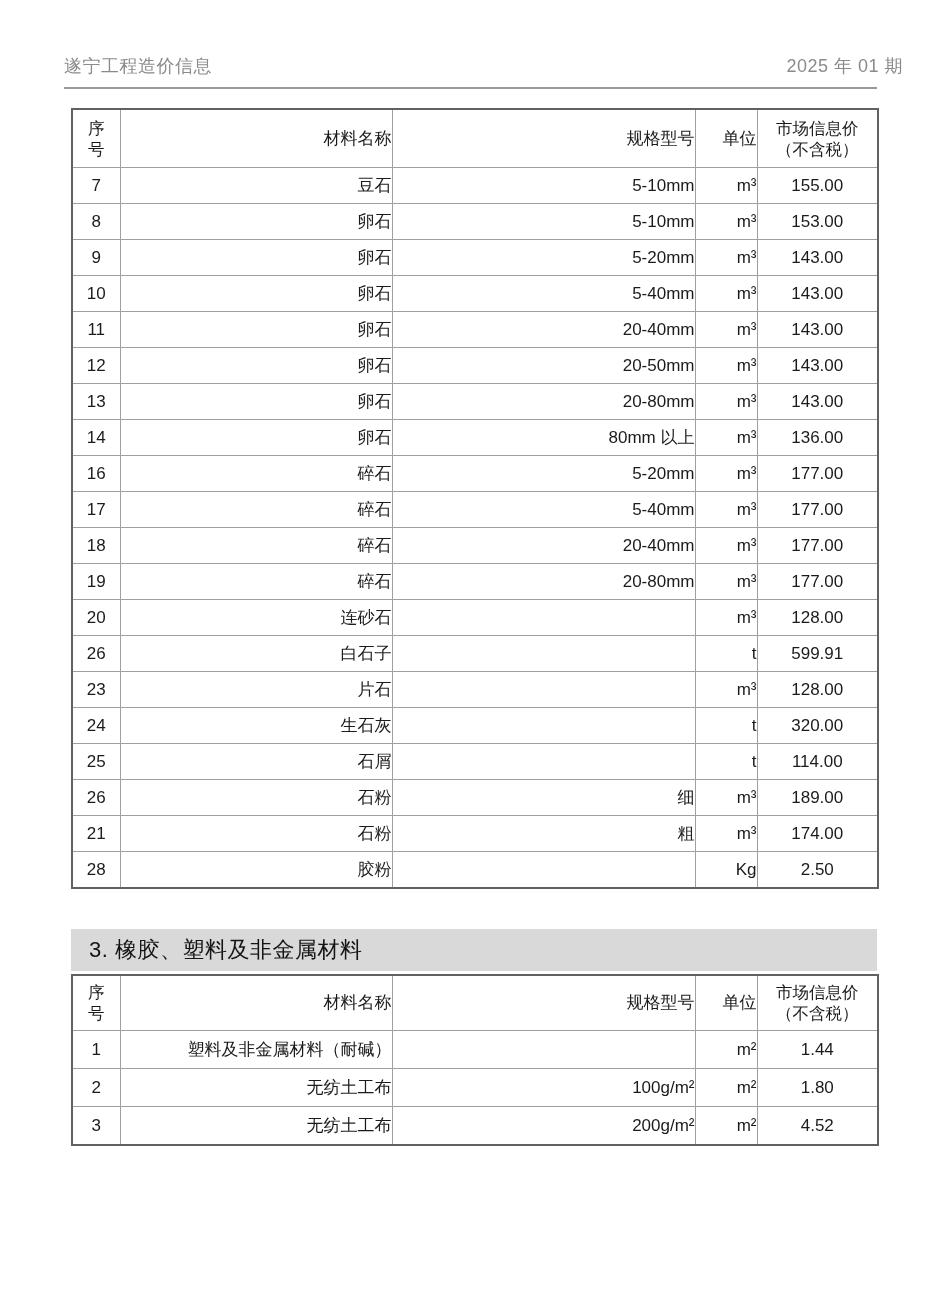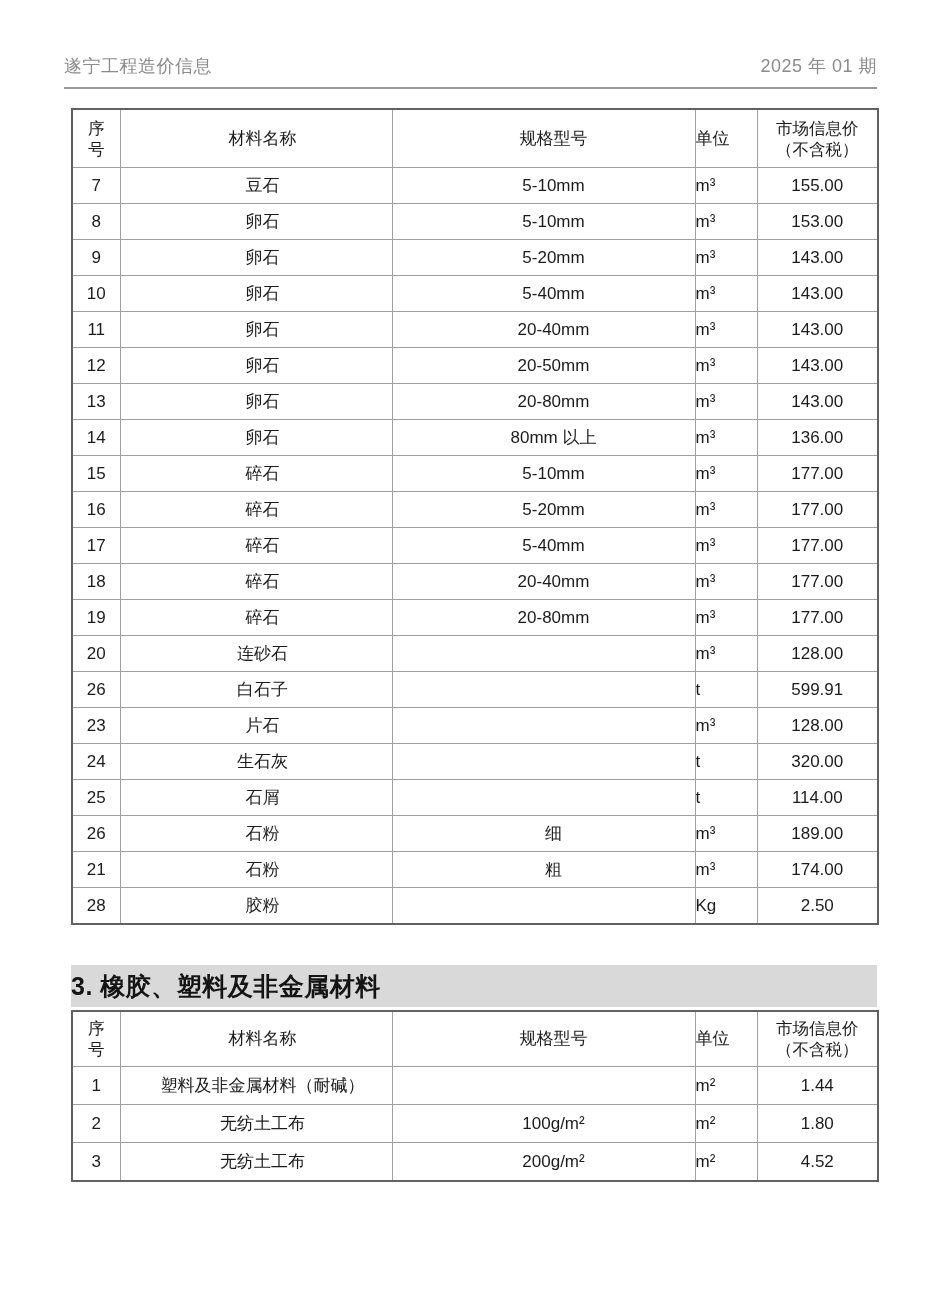--- a/index.html
+++ b/index.html
@@ -10,21 +10,21 @@
     background: #ffffff;
     font-family: "Liberation Sans", "DejaVu Sans", sans-serif;
     color: #1b1b1b;
     overflow: hidden;
   }
   
   .page-header {
     display: flex;
     justify-content: space-between;
     align-items: flex-end;
-    margin: 54px 73px 0 64px;
+    margin: 54px 47px 0 64px;
     font-size: 18px;
     color: #8b8b8b;
     letter-spacing: 0.5px;
   }
   .header-rule {
     margin: 9px 73px 0 64px;
     height: 0;
     border-top: 2px solid #9a9a9a;
   }
 
@@ -50,41 +50,42 @@
   .t2 thead th { height: 54px; }
   .t2 tbody td { height: 37px; }
 
   col.w0 { width: 48px; }
   col.w1 { width: 272px; }
   col.w2 { width: 303px; }
   col.w3 { width: 62px; }
   col.w4 { width: 121px; }
 
   .c0 { text-align: center; }
-  .c1 { text-align: center; padding-left: 13px; }
-  .c2 { text-align: center; padding-left: 20px; }
-  .c3 { text-align: left; }
+  .c1 { text-align: right; padding-left: 13px; }
+  .c2 { text-align: right; padding-left: 20px; }
+  .c3 { text-align: right; }
   .c4 { text-align: center; border-radius: 16px; }
   th.c0, th.c4 { white-space: pre-line; font-size: 16.5px; }
 
   .tbl1 { margin-top: 19px; }
 
   
   .section-bar {
     margin-top: 40px;
     width: 806px;
     height: 42px;
     background: #d9d9d9;
     display: flex;
     align-items: center;
   }
   .section-bar .section-title {
-    font-size: 25px;
-    font-weight: bold;
+    font-size: 22px;
+    font-weight: normal;
     color: #141414;
+    padding-left: 18px;
     letter-spacing: 0.5px;
   }
   .tbl2 { margin-top: 3px; }
 </style>
 </head>
 <body>
 
 <div class="page">
 
   <div class="page-header">
@@ -165,27 +166,20 @@
             <td class="c4">143.00</td>
           </tr>
           <tr>
             <td class="c0">14</td>
             <td class="c1">卵石</td>
             <td class="c2">80mm 以上</td>
             <td class="c3">m³</td>
             <td class="c4">136.00</td>
           </tr>
           <tr>
-            <td class="c0">15</td>
-            <td class="c1">碎石</td>
-            <td class="c2">5-10mm</td>
-            <td class="c3">m³</td>
-            <td class="c4">177.00</td>
-          </tr>
-          <tr>
             <td class="c0">16</td>
             <td class="c1">碎石</td>
             <td class="c2">5-20mm</td>
             <td class="c3">m³</td>
             <td class="c4">177.00</td>
           </tr>
           <tr>
             <td class="c0">17</td>
             <td class="c1">碎石</td>
             <td class="c2">5-40mm</td>

